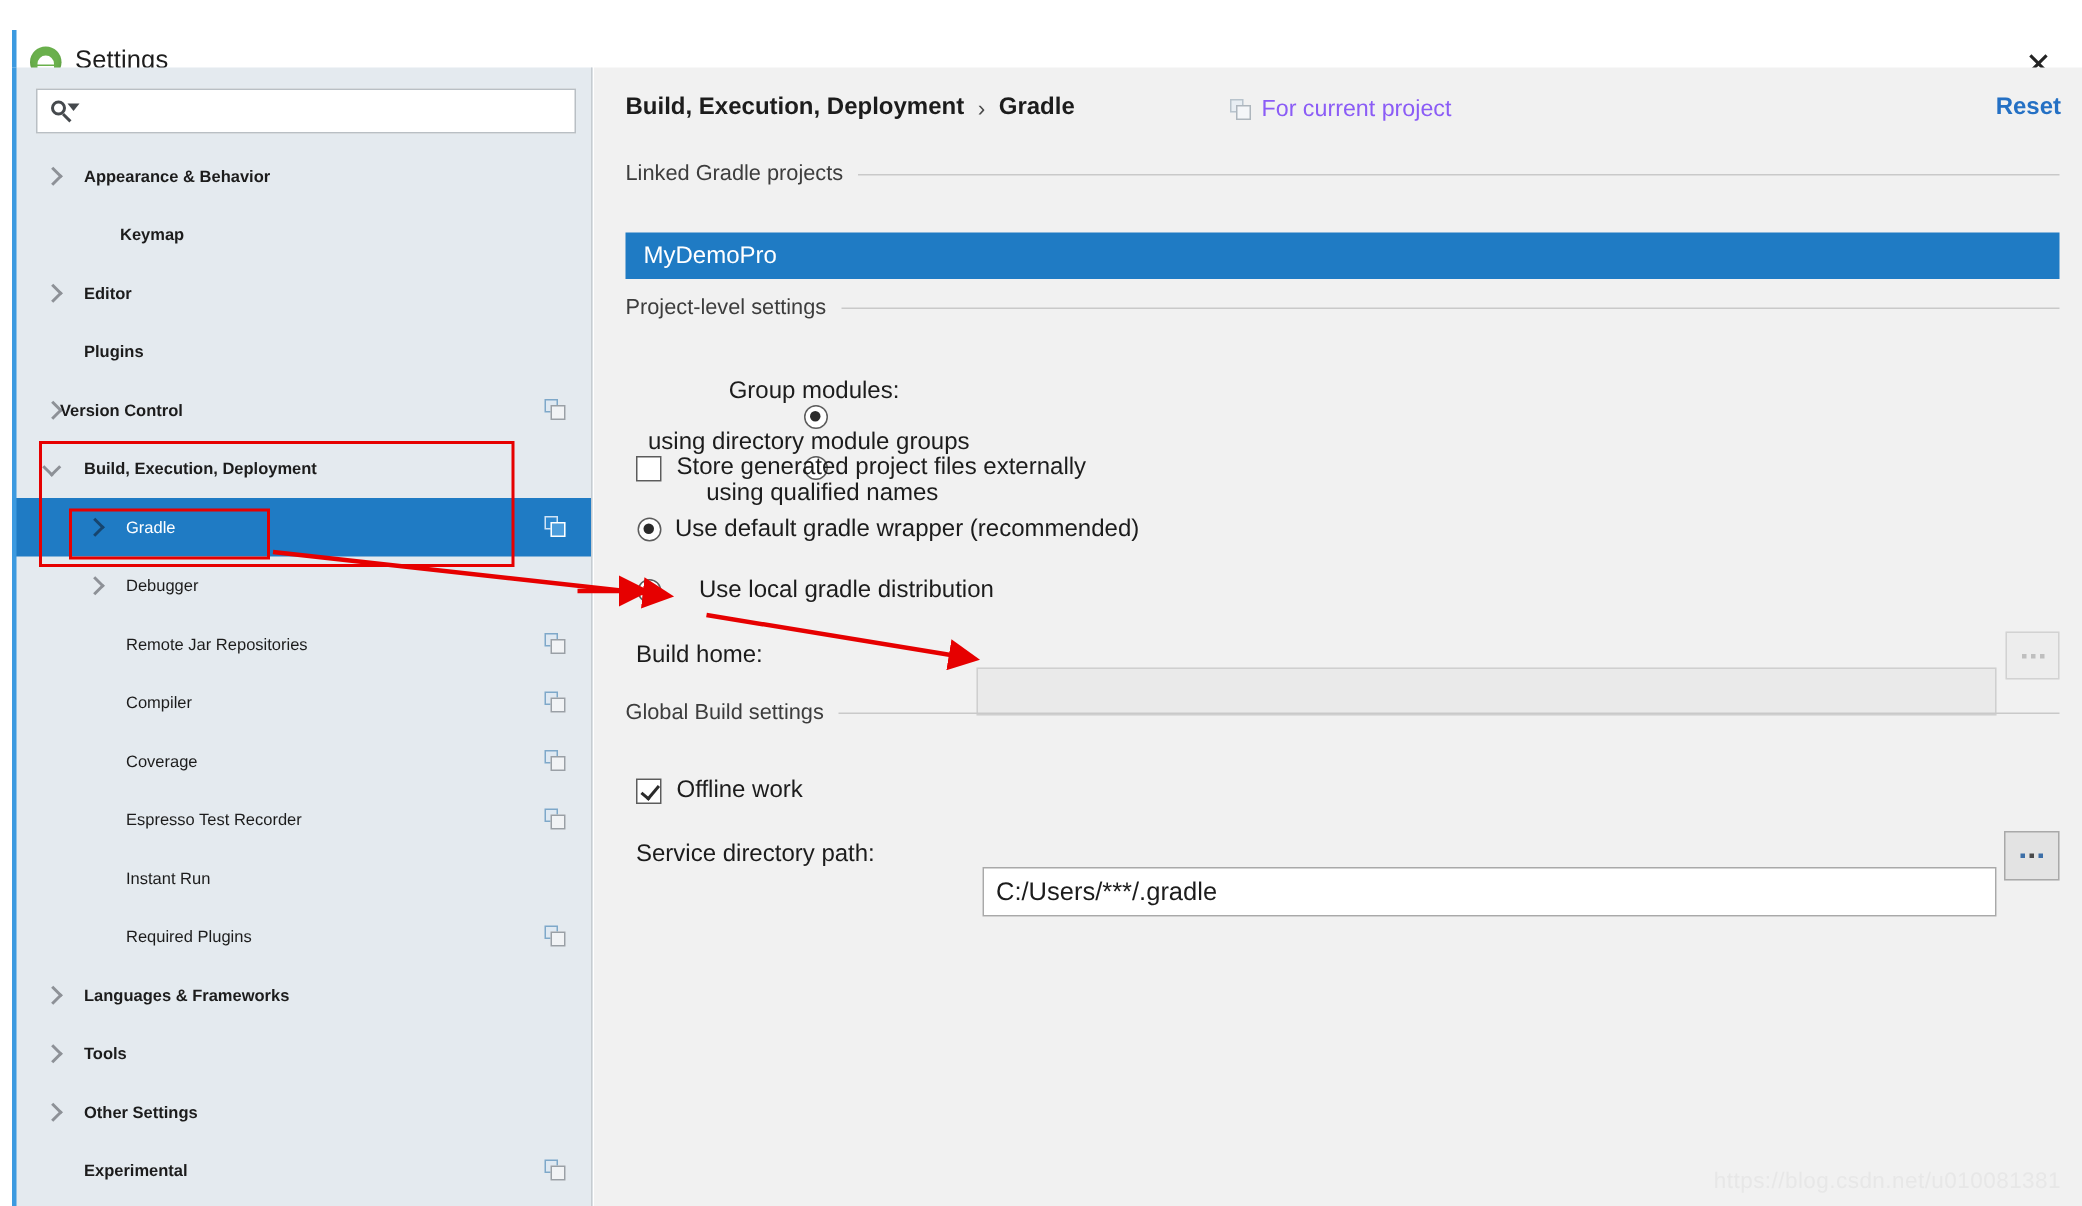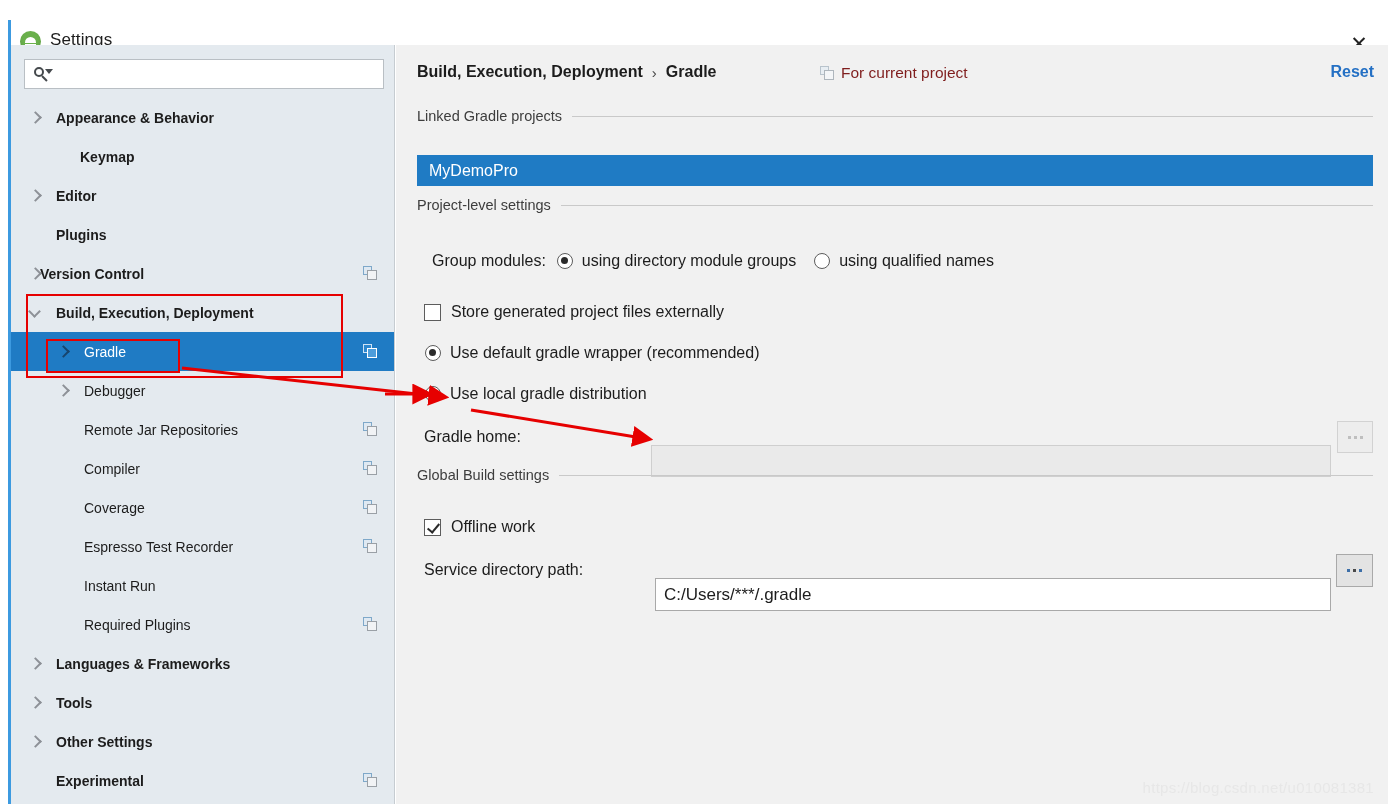--- a/index.html
+++ b/index.html
@@ -95,21 +95,21 @@
   .tree-row .arrow:before{
     content:"";position:absolute;left:3px;top:2px;width:7px;height:7px;
     border-right:2px solid #8d9197;border-bottom:2px solid #8d9197;
     transform:rotate(-45deg);
   }
   .tree-row .arrow.down:before{
     transform:rotate(45deg);left:2px;top:1px;
   }
   .tree-row.selected .arrow:before{border-color:#17456e;}
   .tree-label{
-    position:absolute;font-size:14px;color:#1c1c1c;white-space:nowrap;
+    position:absolute;font-size:11px;color:#1c1c1c;white-space:nowrap;
   }
   .tree-row.bold .tree-label{font-weight:bold;}
   .tree-row.selected .tree-label{color:#ffffff;}
   .copy-icon{
     position:absolute;right:16px;top:12px;width:15px;height:15px;
   }
   .copy-icon .b{
     position:absolute;left:0;top:0;width:9px;height:9px;
     border:1.5px solid #7ea8c9;background:#dfe9f2;box-sizing:border-box;
   }
@@ -126,21 +126,21 @@
     background:#f1f1f1;
   }
   .breadcrumb{
     position:absolute;left:21px;top:18px;display:flex;align-items:center;
     white-space:nowrap;
   }
   .bc-item{font-size:16px;font-weight:bold;color:#1c1c1c;}
   .bc-sep{margin:0 9px;font-size:15px;color:#4a4a4a;}
   .bc-note{
     position:absolute;left:424px;top:19px;display:flex;align-items:center;
-    color:#7f1d1d;font-size:15.5px;white-space:nowrap;
+    color:#8b5cf6;font-size:15.5px;white-space:nowrap;
   }
   .note-icon{
     position:relative;width:14px;height:14px;margin-right:7px;flex:none;
   }
   .note-icon .b{
     position:absolute;left:0;top:0;width:9px;height:9px;
     border:1.5px solid #b8c3cc;background:#e8eef3;box-sizing:border-box;
   }
   .note-icon .f{
     position:absolute;left:4px;top:4px;width:10px;height:10px;
@@ -362,45 +362,45 @@
 
     <div class="proj-field">
       <span>MyDemoPro</span>
     </div>
 
     <div class="group" style="left:21px;top:152px;width:956px;">
       <span class="g-label">Project-level settings</span>
       <span class="g-line"></span>
     </div>
 
-    <div class="row" style="left:36px;top:207px;">
+    <div class="row" style="left:36px;top:207px;flex-direction:column;">
       <span class="row-label" style="margin-right:11px;">Group modules:</span>
       <span class="radio on"></span>
       <span class="row-label" style="margin-right:18px;">using directory module groups</span>
       <span class="radio"></span>
       <span class="row-label">using qualified names</span>
     </div>
 
     <div class="row" style="left:28px;top:258px;">
       <span class="checkbox"></span>
       <span class="row-label">Store generated project files externally</span>
     </div>
 
     <div class="row" style="left:29px;top:299px;">
       <span class="radio on"></span>
       <span class="row-label">Use default gradle wrapper (recommended)</span>
     </div>
 
-    <div class="row" style="left:29px;top:340px;">
+    <div class="row" style="left:29px;top:340px;gap:16px;">
       <span class="radio"></span>
       <span class="row-label">Use local gradle distribution</span>
     </div>
 
     <div class="row" style="left:28px;top:383px;">
-      <span class="row-label">Gradle home:</span>
+      <span class="row-label">Build home:</span>
     </div>
     <div class="textfield disabled" style="left:255px;top:376px;width:680px;height:32px;">
       <span></span>
     </div>
     <div class="browse-btn disabled" style="left:941px;top:376px;width:36px;height:32px;">
       <span class="dots">
           <i></i>
           <i></i>
           <i></i>
         </span>

